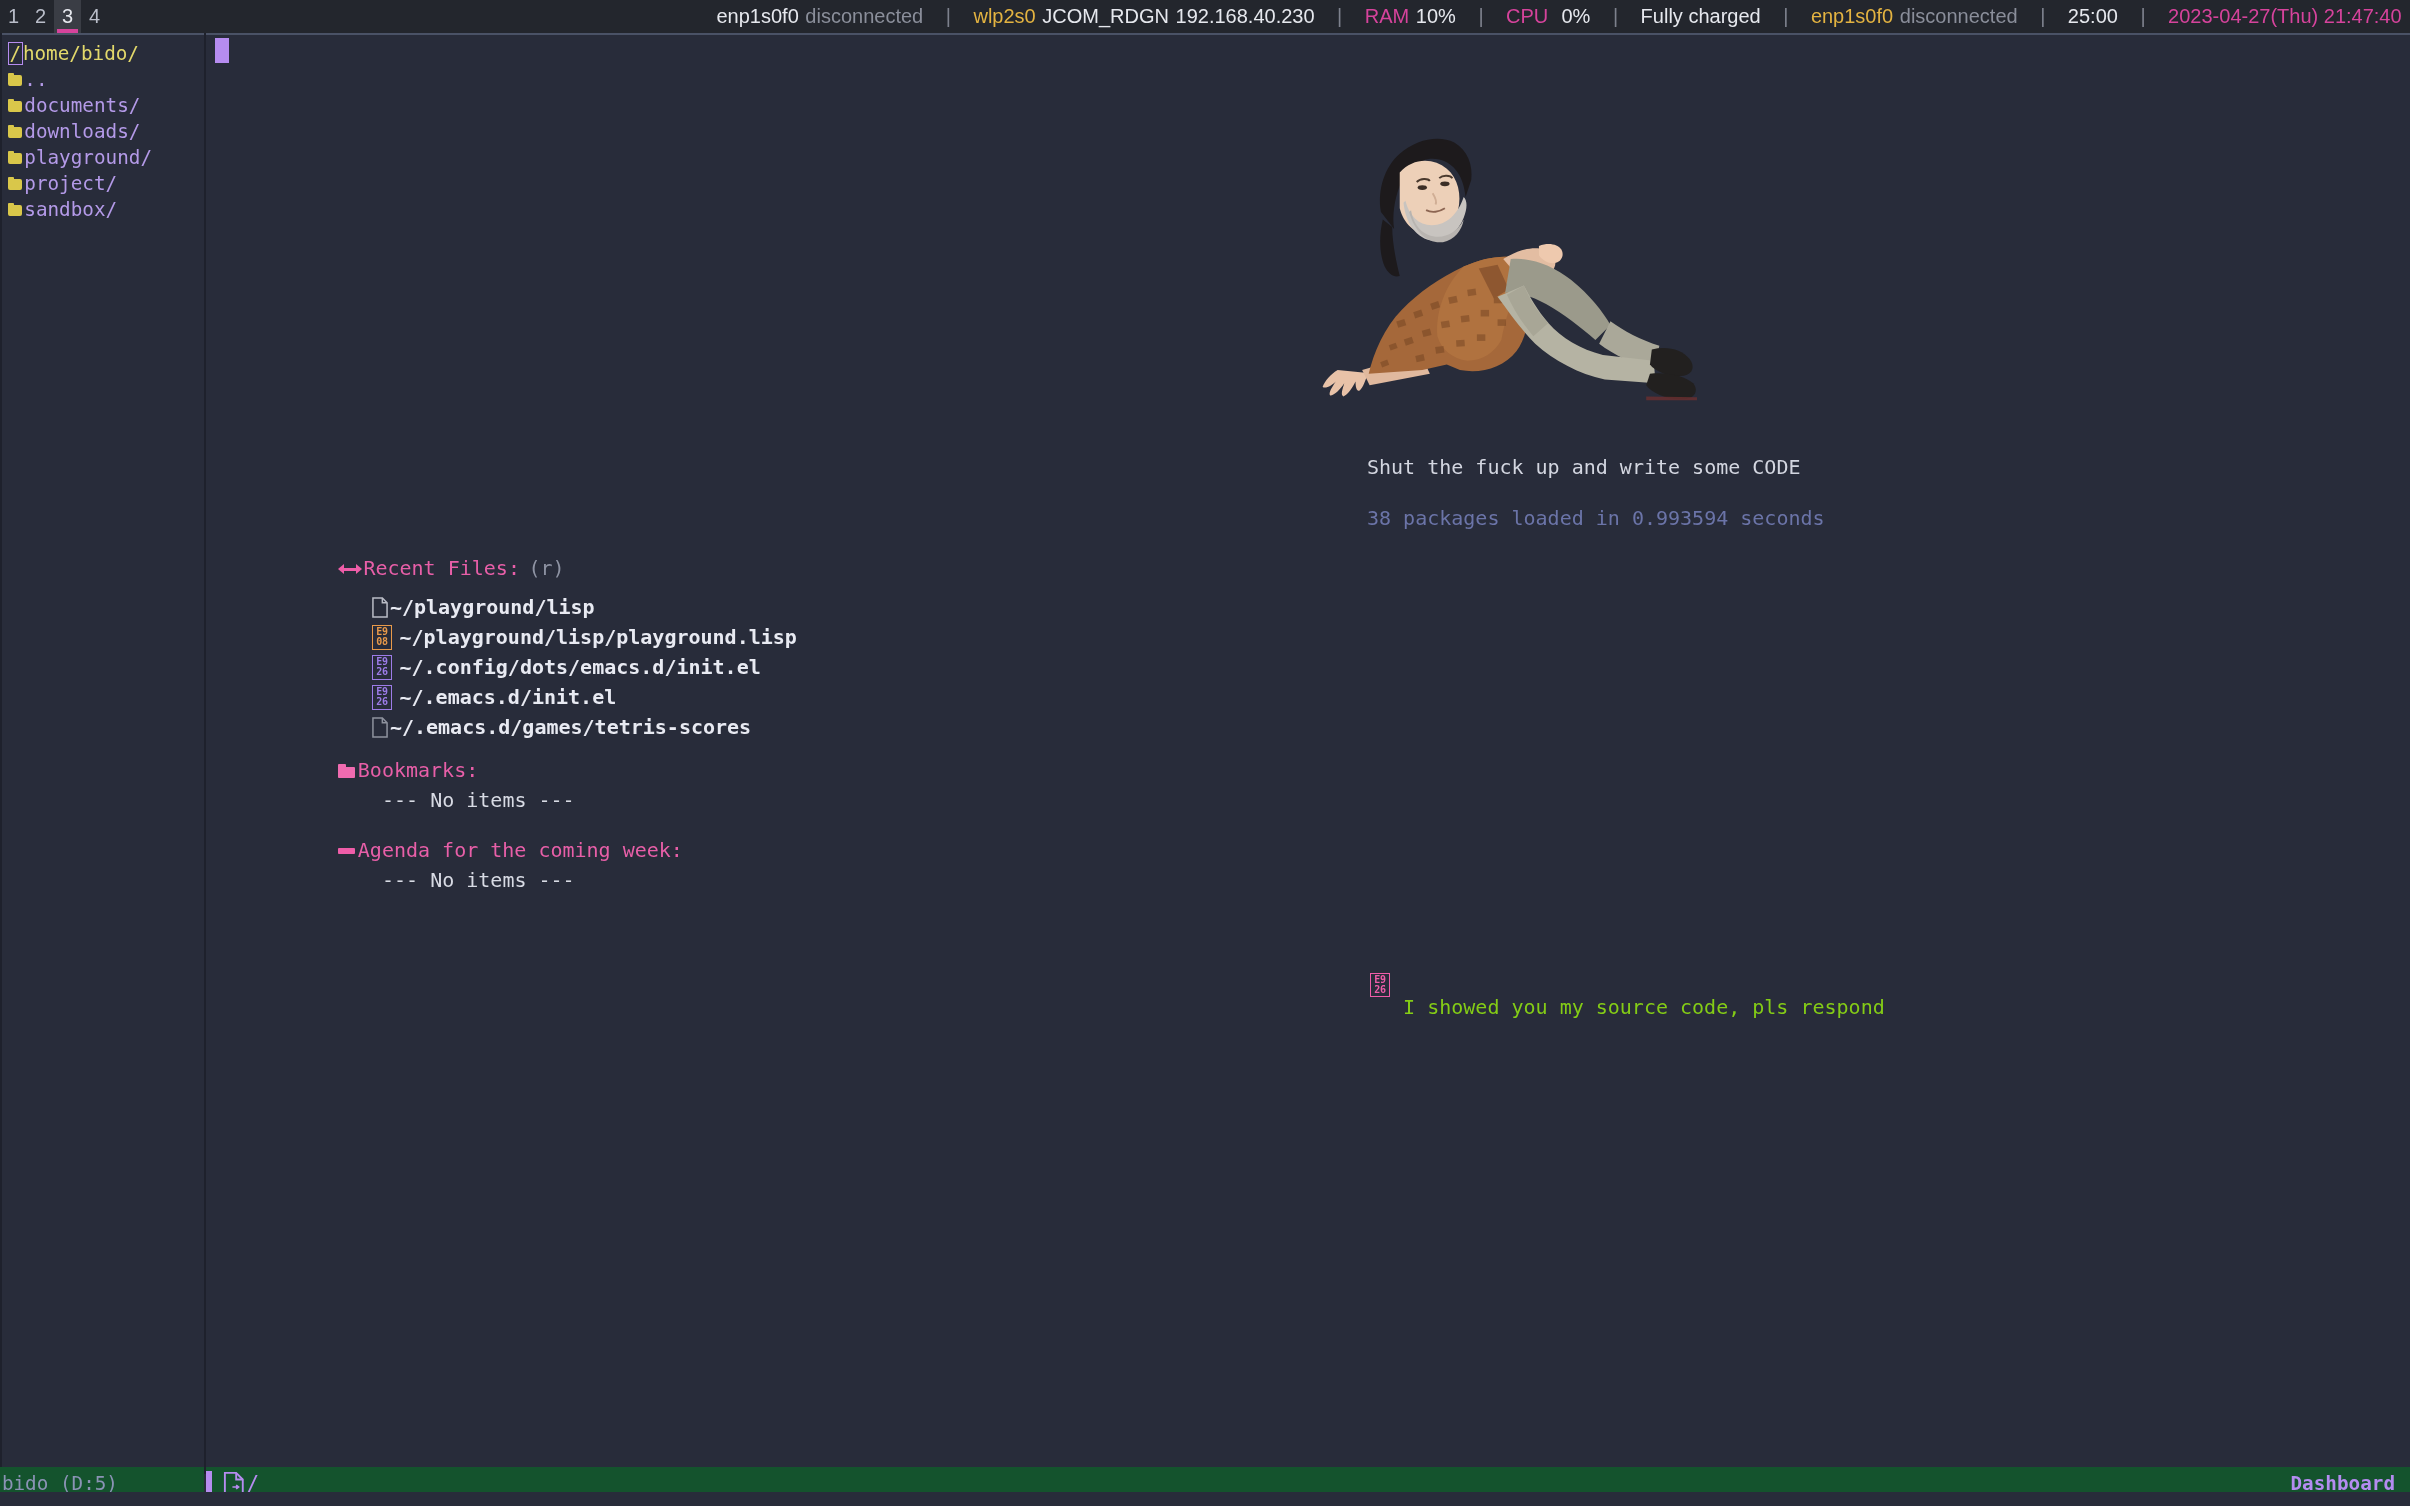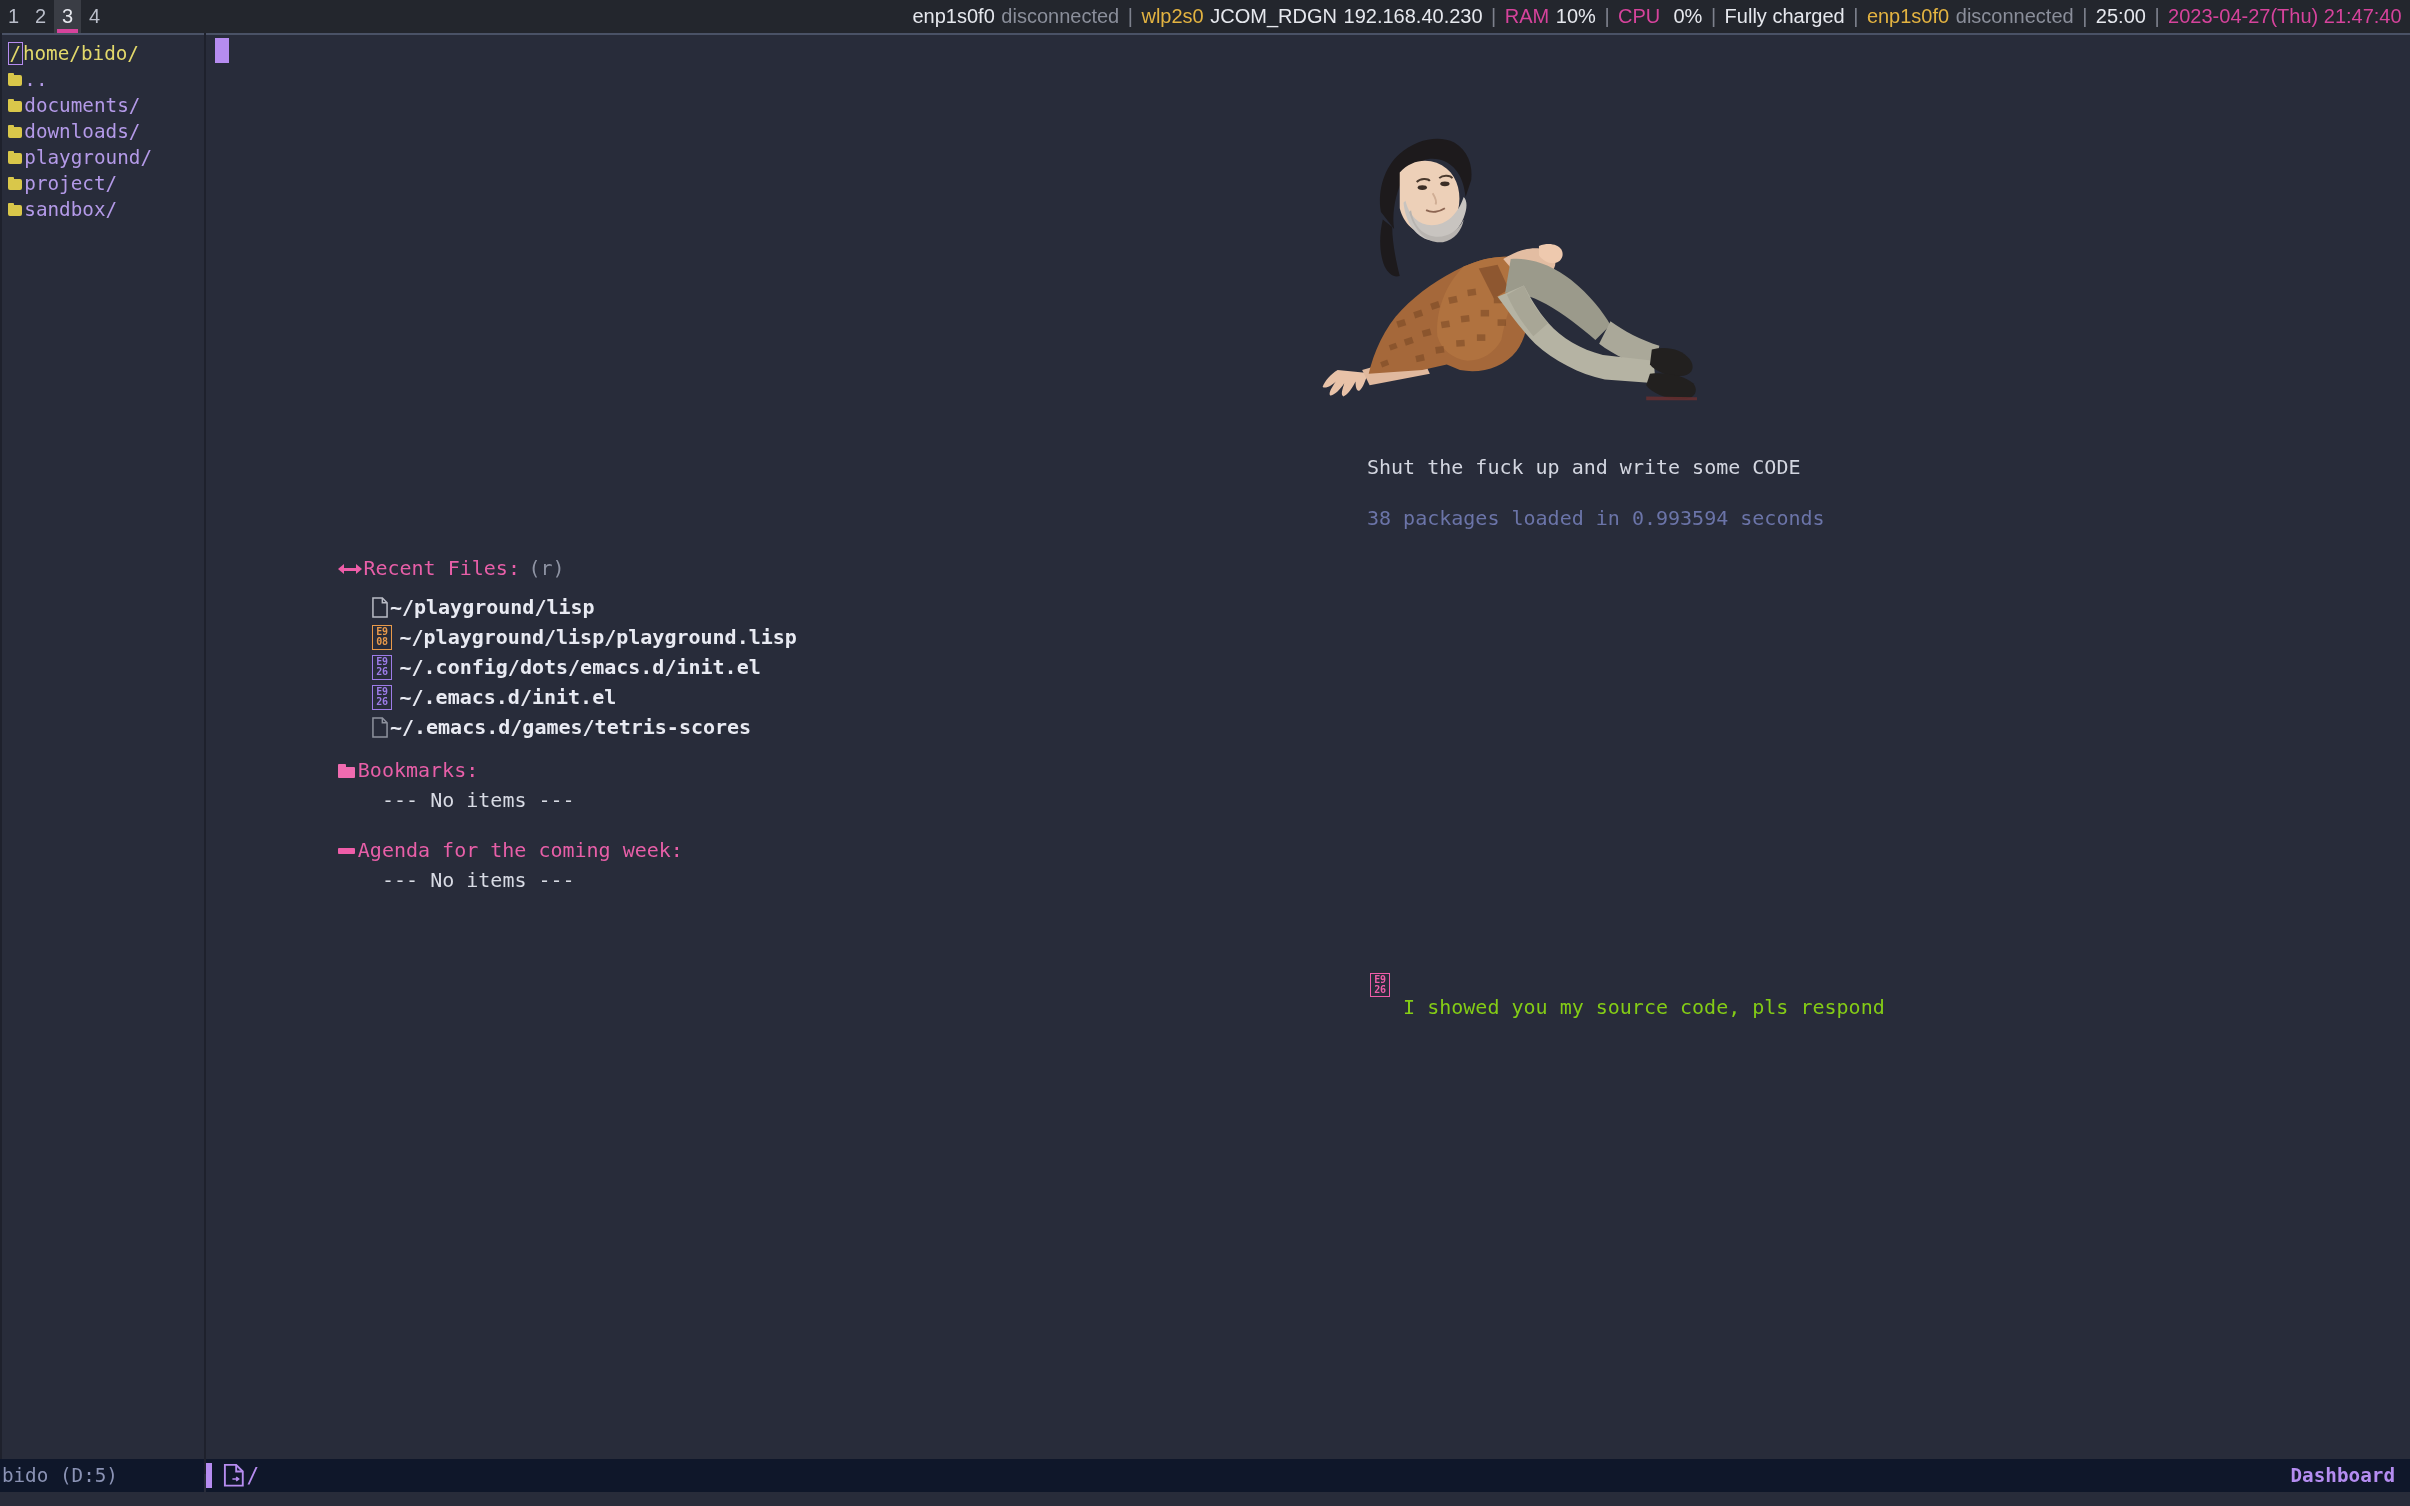--- a/index.html
+++ b/index.html
@@ -34,21 +34,21 @@
     color:#b9bdc9;
     font-size:20px;
   }
   .ws.active { background:#3a3d45; color:#e6e8ee; }
   .ws.active::after {
     content:""; position:absolute; left:2.8px; right:2.8px; bottom:0;
     height:3.8px; background:#d6439c;
   }
   #bar-right {
     margin-left:auto; display:flex; align-items:center;
-    padding-right:9.4px; gap:0px; white-space:nowrap;
+    padding-right:9.4px; gap:14px; white-space:nowrap;
   }
   #bar-right .seg { display:flex; align-items:center; }
   .sep { color:#7d818d; padding:0 8.5px; }
   .lbl-yellow { color:#e3b341; }
   .lbl-magenta { color:#d6439c; }
   .dim { color:#8a8e9a; }
   .brightwhite { color:#e6e8ee; }
   .pinktext { color:#d6439c; }
   .sp { display:inline-block; width:6.6px; }
 
@@ -200,22 +200,22 @@
     position:absolute; left:1164px; top:918px;
     display:flex; align-items:center; white-space:nowrap;
   }
   #footer-quote .qtext {
     color:#84cc16; font-size:20px;
     font-family:"DejaVu Sans Mono", monospace; margin-left:5.6px;margin-top:44px;
   }
 
   
   .modeline {
-    position:absolute; bottom:15px; height:33px;
-    background:#0f172a;
+    position:absolute; bottom:7px; height:33px;
+    background:#14532d;
     display:flex; align-items:center;
     font-size:19.3px; white-space:nowrap;
   }
   #modeline-left { left:0; width:204px; padding-left:1.9px; }
   #modeline-right { left:206px; width:2204px; padding-left:0px; }
   .ml-text { color:#8b93b5; font-family:"DejaVu Sans Mono", monospace; }
   .ml-cursor { width:5.6px; height:25.4px; background:#b68cf0; margin-left:0px; }
   .ml-fileicon { margin-left:11.3px; display:flex; align-items:center; }
   .ml-slash { color:#b68cf0; font-size:21px; margin-left:0.9px; }
   .ml-right-label {

